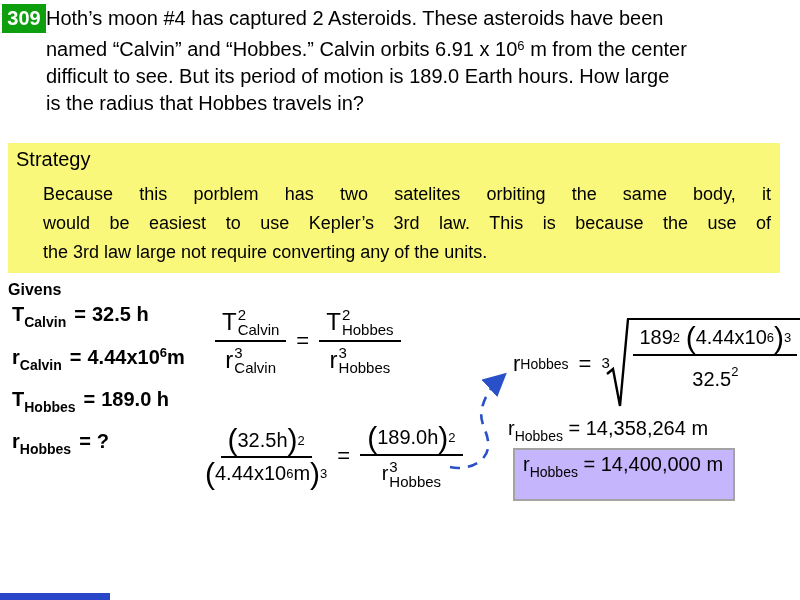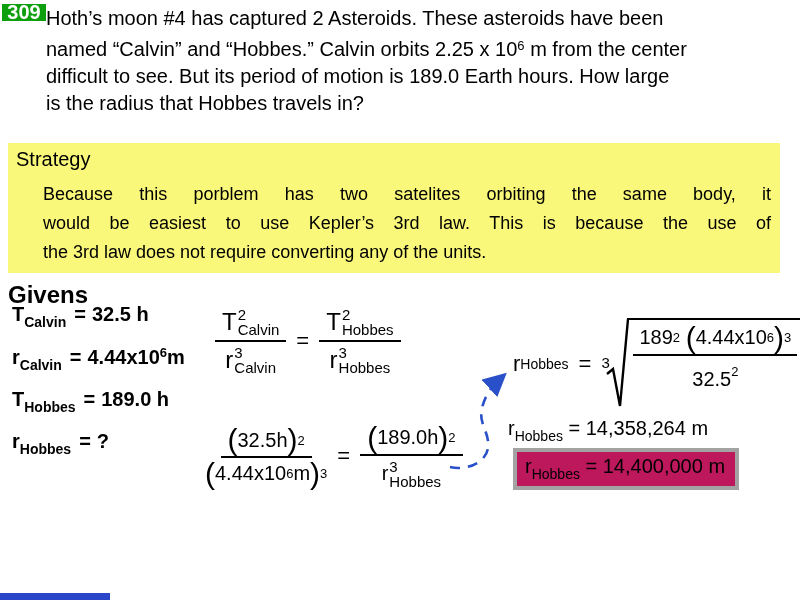--- a/index.html
+++ b/index.html
@@ -1,35 +1,35 @@
 <!DOCTYPE html>
 <html><head>
 <meta charset="utf-8">
 <style>
   html,body{margin:0;padding:0;background:#fff;}
   .slide{position:relative;width:800px;height:600px;background:#fff;overflow:hidden;
          font-family:"Liberation Sans",sans-serif;color:#000;}
 
   
   .problem{position:absolute;top:4px;left:2px;display:flex;align-items:flex-start;}
-  .badge{width:44px;height:17px;background:#0D9F0D;color:#fff;font-size:20px;font-weight:bold;
+  .badge{width:44px;height:29px;background:#0D9F0D;color:#fff;font-size:20px;font-weight:bold;
          display:flex;align-items:center;justify-content:center;flex:0 0 auto;}
   .ptext{margin-left:0;font-size:20px;line-height:27px;padding-top:1px;}
   .psup{font-size:13px;vertical-align:6px;}
 
   
   .strategy{position:absolute;top:143px;left:8px;width:772px;height:130px;background:#FAF87A;
             padding:3px 0 0 8px;box-sizing:border-box;}
   .stitle{font-size:20px;line-height:26px;}
   .sbody{margin-left:27px;margin-top:8px;width:728px;font-size:18px;line-height:29px;}
   .sline{width:728px;}
   .just{text-align:justify;text-align-last:justify;}
 
   
-  .givens-title{position:absolute;top:281px;left:8px;font-size:24px;font-weight:bold;}
+  .givens-title{position:absolute;top:281px;left:8px;font-size:16px;font-weight:bold;}
   .givens{position:absolute;top:303px;left:12px;display:grid;row-gap:15px;font-size:20px;font-weight:bold;}
   .gsub{font-size:14px;vertical-align:-6px;}
   .geq{margin:0 6px 0 8px;}
 
   
   .math{display:inline-flex;align-items:center;}
   .ss{display:inline-flex;flex-direction:column;align-items:flex-start;line-height:1.0;
       vertical-align:middle;margin-left:1px;}
   .ss .s-top{font-size:15px;}
   .ss .s-bot{font-size:15px;}
@@ -49,49 +49,49 @@
   .radical{position:relative;display:inline-flex;align-items:flex-start;margin-left:4px;}
   .rad-index{position:absolute;left:-4px;top:36px;font-size:15px;}
   .rad-hook{flex:0 0 auto;margin-right:-2px;}
   .rad-content{border-top:2px solid #000;padding:4px 8px 0 6px;}
   .rad-frac{display:inline-flex;flex-direction:column;align-items:center;font-size:20px;}
   .rad-num{border-bottom:2px solid #000;padding:0 6px 4px;display:flex;align-items:center;}
   .rad-den{padding-top:8px;}
 
   
   .result1{position:absolute;top:417px;left:508px;font-size:20px;}
-  .result2{position:absolute;top:448px;left:513px;font-size:20px;border:4px solid #a3a3a3;
-           padding:3px 10px 4px 8px;background:#be185d;}
+  .result2{position:absolute;top:448px;left:513px;font-size:20px;border:2px solid #a3a3a3;
+           padding:3px 10px 19px 8px;background:#c4b5fd;}
   .rsub{font-size:14px;vertical-align:-6px;}
   .rval{}
 
   .arrow-svg{position:absolute;top:360px;left:435px;}
   .footer-bar{position:absolute;left:0;bottom:0;width:110px;height:7px;background:#2946C8;}
 </style>
 </head>
 <body>
 
 <div class="slide">
 
   <div class="problem">
     <div class="badge">309</div>
     <div class="ptext">
       <div class="pline"><span>Hoth’s moon #4 has captured 2 Asteroids. These asteroids have been</span></div>
-      <div class="pline"><span>named “Calvin” and “Hobbes.” Calvin orbits 2.25 x 10</span><sup class="psup">6</sup><span> m from the center</span></div>
+      <div class="pline"><span>named “Calvin” and “Hobbes.” Calvin orbits 6.91 x 10</span><sup class="psup">6</sup><span> m from the center</span></div>
       <div class="pline"><span>difficult to see. But its period of motion is 189.0 Earth hours. How large</span></div>
       <div class="pline"><span>is the radius that Hobbes travels in?</span></div>
     </div>
   </div>
 
   <div class="strategy">
     <div class="stitle">Strategy</div>
     <div class="sbody">
       <div class="sline just">Because this porblem has two satelites orbiting the same body, it</div>
       <div class="sline just">would be easiest to use Kepler’s 3rd law. This is because the use of</div>
-      <div class="sline">the 3rd law does not require converting any of the units.</div>
+      <div class="sline">the 3rd law large not require converting any of the units.</div>
     </div>
   </div>
 
   <div class="givens-title">Givens</div>
   <div class="givens">
     <div class="grow">
       <span>T</span><span class="gsub">Calvin</span><span class="geq">=</span><span>32.5 h</span>
     </div>
     <div class="grow">
       <span>r</span><span class="gsub">Calvin</span><span class="geq">=</span><span>4.44x10</span><sup class="insup">6</sup><span>m</span>

